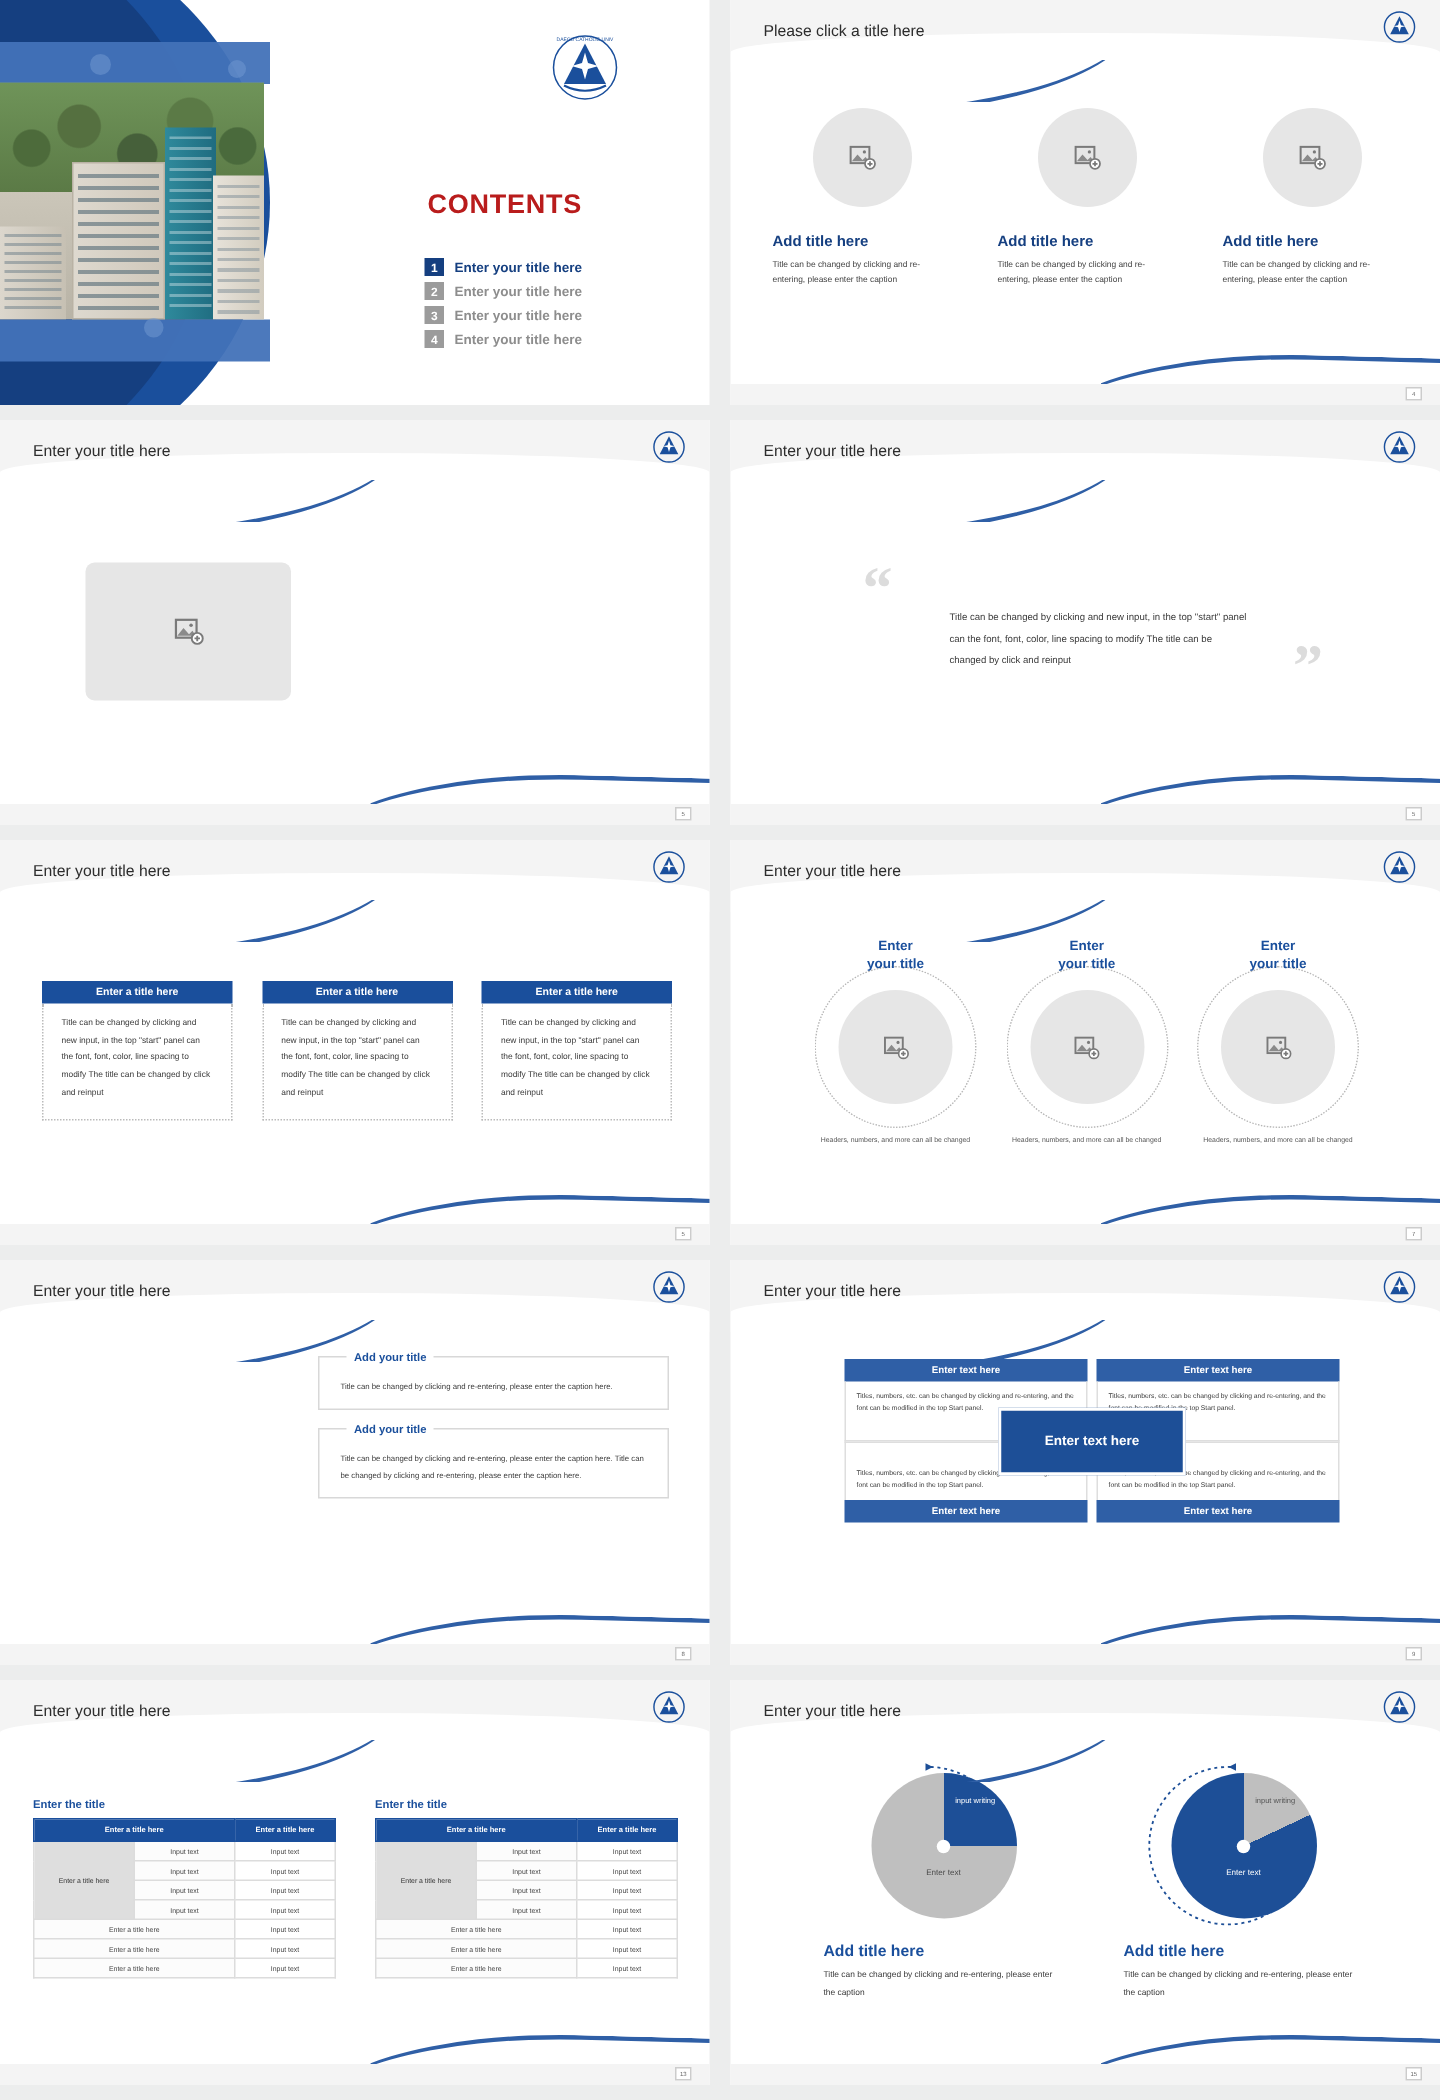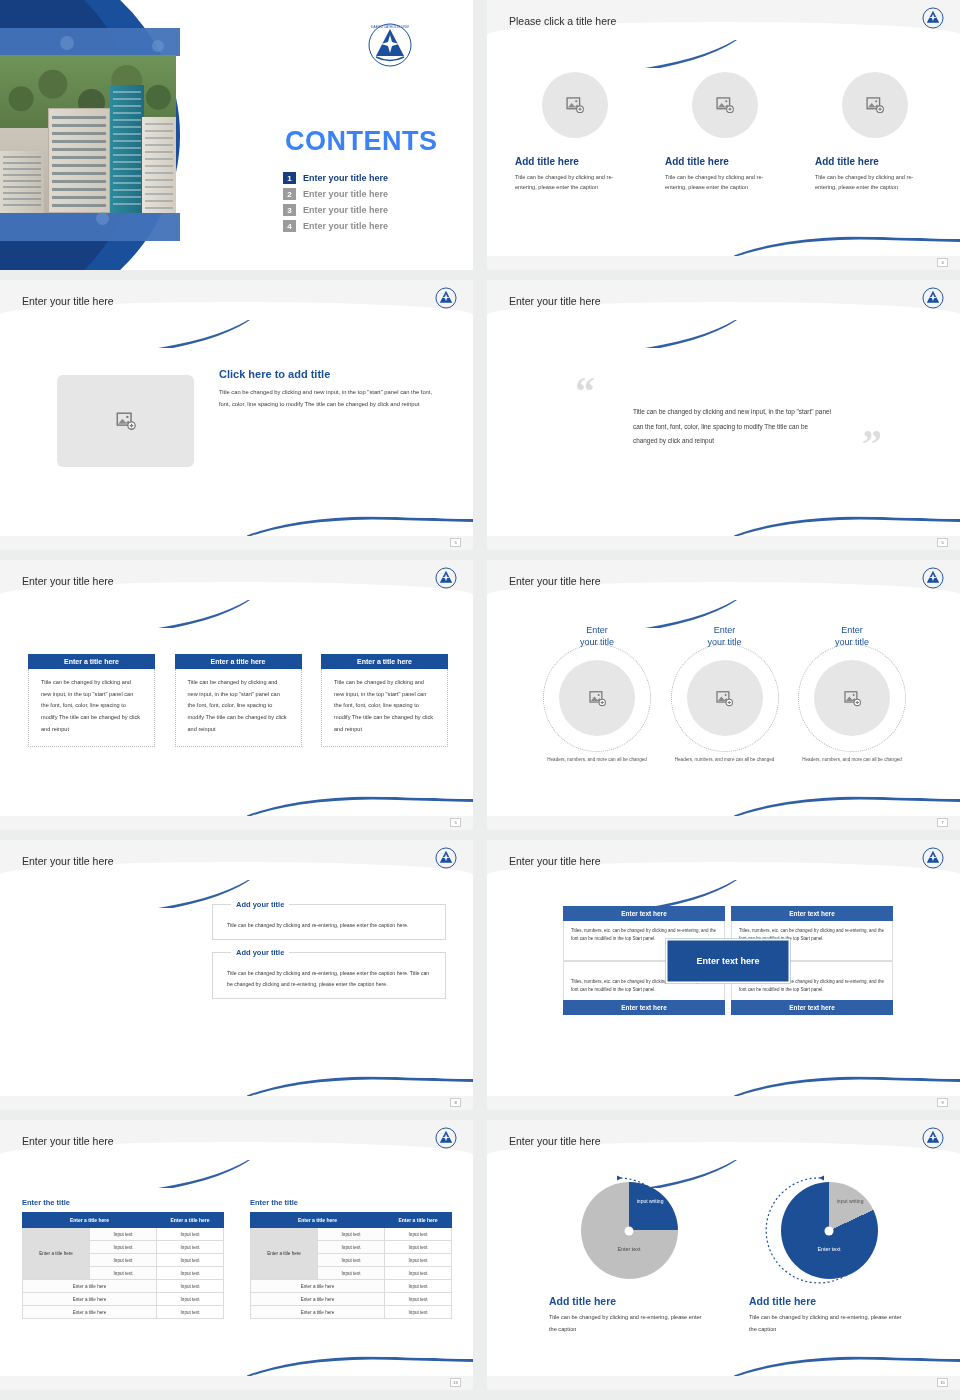--- a/index.html
+++ b/index.html
@@ -29,21 +29,21 @@
   .t-photo .bldgB::after{content:"";position:absolute;inset:6px 3px 3px 3px;
      background:repeating-linear-gradient(rgba(255,255,255,.35) 0 2px,transparent 2px 7px);}
   .t-photo .bldgC{position:absolute;left:142px;bottom:0;width:34px;height:96px;background:linear-gradient(90deg,#e7e3da,#d2ccbf);}
   .t-photo .bldgC::after{content:"";position:absolute;inset:6px 3px 3px 3px;
      background:repeating-linear-gradient(#8e9aa0 0 2px,transparent 2px 7px);opacity:.6;}
   .t-photo .bldgD{position:absolute;left:0;bottom:0;width:44px;height:62px;background:linear-gradient(90deg,#dcd7cd,#c6c0b3);}
   .t-photo .bldgD::after{content:"";position:absolute;inset:5px 3px 3px 3px;
      background:repeating-linear-gradient(#7d8b92 0 2px,transparent 2px 6px);opacity:.6;}
   .t-dot{position:absolute;border-radius:50%;background:#6f97cf;opacity:.55;}
   .title-logo{position:absolute;right:60px;top:22px;}
-  .contents-h{position:absolute;left:285px;top:126px;font-size:27px;font-weight:bold;color:#3b82f6;letter-spacing:.5px;}
+  .contents-h{position:absolute;left:285px;top:126px;font-size:18px;font-weight:bold;color:#b91c1c;letter-spacing:.5px;}
   .contents-list{position:absolute;left:283px;top:172px;}
   .c-row{display:flex;align-items:center;margin-bottom:4px;}
   .c-num{width:13px;height:12px;display:flex;align-items:center;justify-content:center;color:#fff;
          font-size:8px;font-weight:bold;background:#9b9b9b;margin-right:7px;}
   .c-row.active .c-num{background:#153f80;}
   .c-lab{font-size:9px;font-weight:bold;color:#8d8d8d;}
   .c-row.active .c-lab{color:#153f80;}
 
   
   .hdr{position:absolute;left:0;top:0;width:100%;height:36px;background:#f4f4f4;}
@@ -84,21 +84,21 @@
   
   .s5-row{position:absolute;left:28px;top:94px;width:420px;display:flex;justify-content:space-between;}
   .s5-card{width:127px;}
   .s5-bar{background:#1a4f9c;color:#fff;font-size:7px;font-weight:bold;text-align:center;padding:4px 0;}
   .s5-body{border-left:1px dotted #bbb;border-right:1px dotted #bbb;border-bottom:1px dotted #bbb;
            padding:8px 12px 10px;font-size:5.6px;color:#3a3a3a;line-height:2.1;}
 
   
   .s6-row{position:absolute;left:55px;top:64px;width:365px;display:flex;justify-content:space-between;}
   .s6-col{width:110px;display:flex;flex-direction:column;align-items:center;position:relative;}
-  .s6-h{font-size:9px;font-weight:normal;color:#1a4f9c;text-align:center;line-height:1.35;z-index:3;}
+  .s6-h{font-size:9px;font-weight:bold;color:#1a4f9c;text-align:center;line-height:1.35;z-index:3;}
   .s6-ring{margin-top:-4px;width:108px;height:108px;border-radius:50%;border:1px dotted #b6b6b6;
            display:flex;align-items:center;justify-content:center;}
   .s6-inner{width:76px;height:76px;border-radius:50%;background:#e6e6e6;display:flex;align-items:center;justify-content:center;}
   .s6-cap{margin-top:4px;font-size:4.6px;color:#555;text-align:center;line-height:1.8;}
 
   
   .s7-left{position:absolute;left:60px;top:95px;width:135px;}
   .s7-h{font-size:17px;font-weight:bold;color:#1a4f9c;}
   .s7-p{margin-top:5px;font-size:5.8px;color:#3a3a3a;line-height:2.05;}
   .s7-right{position:absolute;left:212px;top:64px;width:234px;}
@@ -279,24 +279,20 @@
 
     <div class="ph-rect s3-img">
       <svg width="22" height="22" viewBox="0 0 24 24">
           <rect x="2.5" y="3.5" width="15" height="13" fill="none" stroke="#7a7a7a" stroke-width="1.6"></rect>
           <circle cx="13.5" cy="7.5" r="1.3" fill="#7a7a7a"></circle>
           <path d="M3.5 15 L8 9.5 L12 14 L14.5 11.5 L17 15 Z" fill="#8a8a8a"></path>
           <circle cx="18" cy="17" r="4" fill="#fff" stroke="#7a7a7a" stroke-width="1.4"></circle>
           <path d="M18 15 v4 M16 17 h4" stroke="#7a7a7a" stroke-width="1.4"></path>
         </svg>
     </div>
-    <div class="s3-tx">
-      <div class="s3-h">Click here to add title</div>
-      <div class="s3-p">Title can be changed by clicking and new input, in the top "start" panel can the font, font, color, line spacing to modify The title can be changed by click and reinput</div>
-    </div>
     <div class="foot"></div>
     <div class="pagenum">5</div>
   </div>
 
   <div class="slide">
     <div class="hdr"></div>
     <div class="hdr-curve"></div>
     <div class="hdr-title">Enter your title here</div>
     <div class="logo-sm">
       <svg width="22" height="22" viewBox="0 0 46 46">

